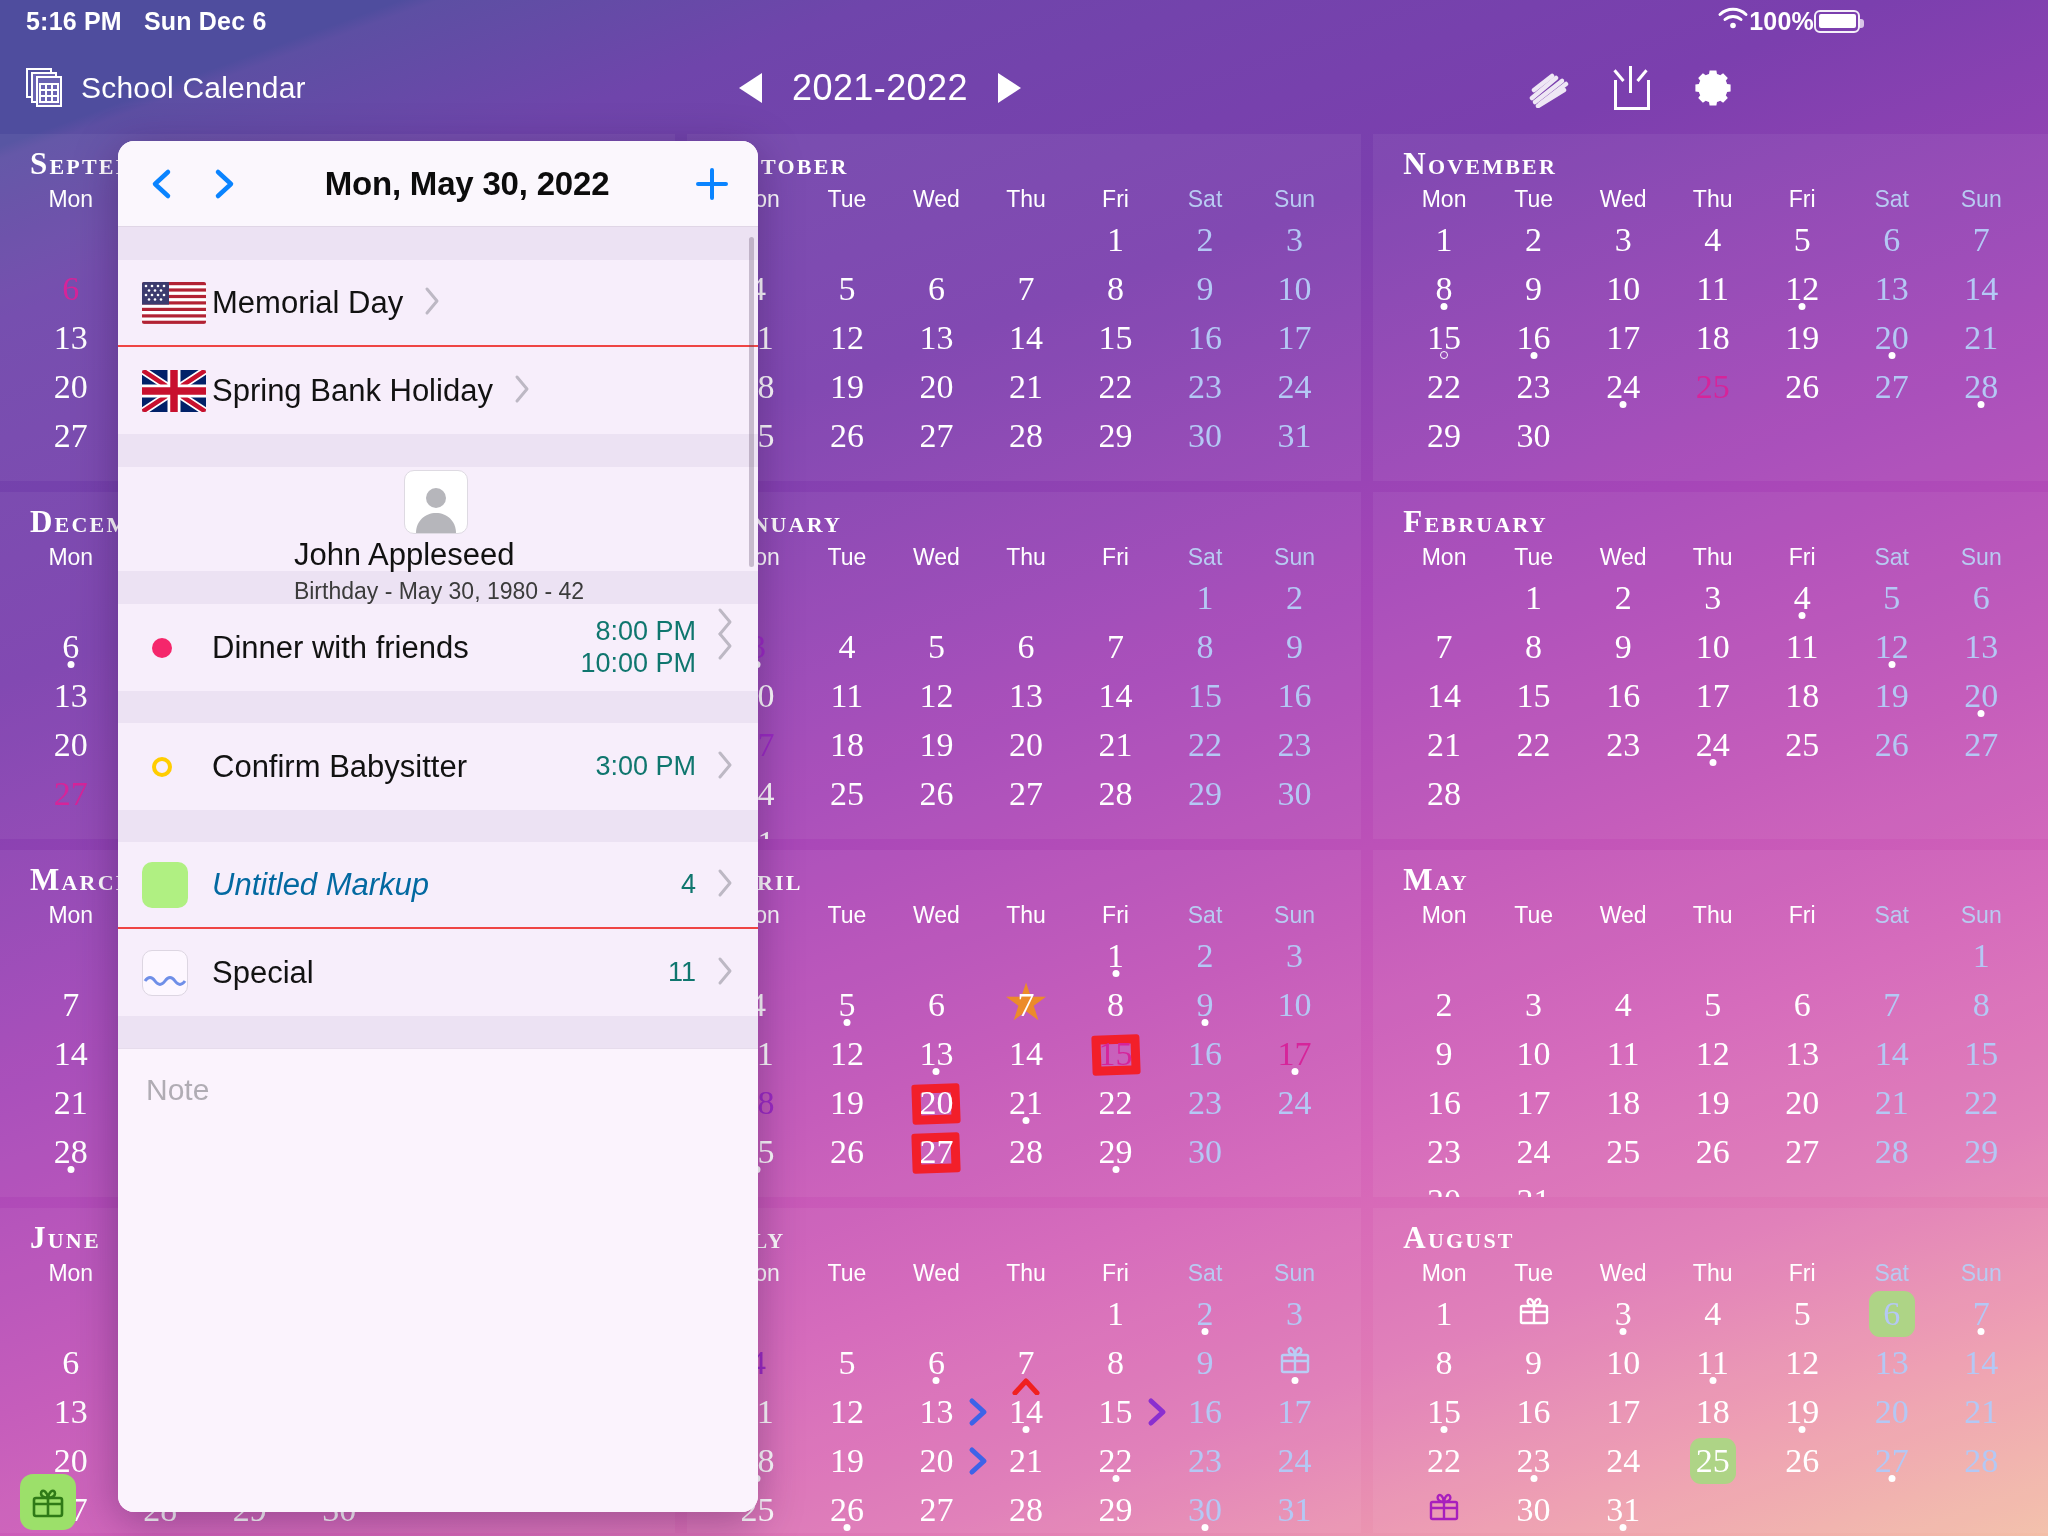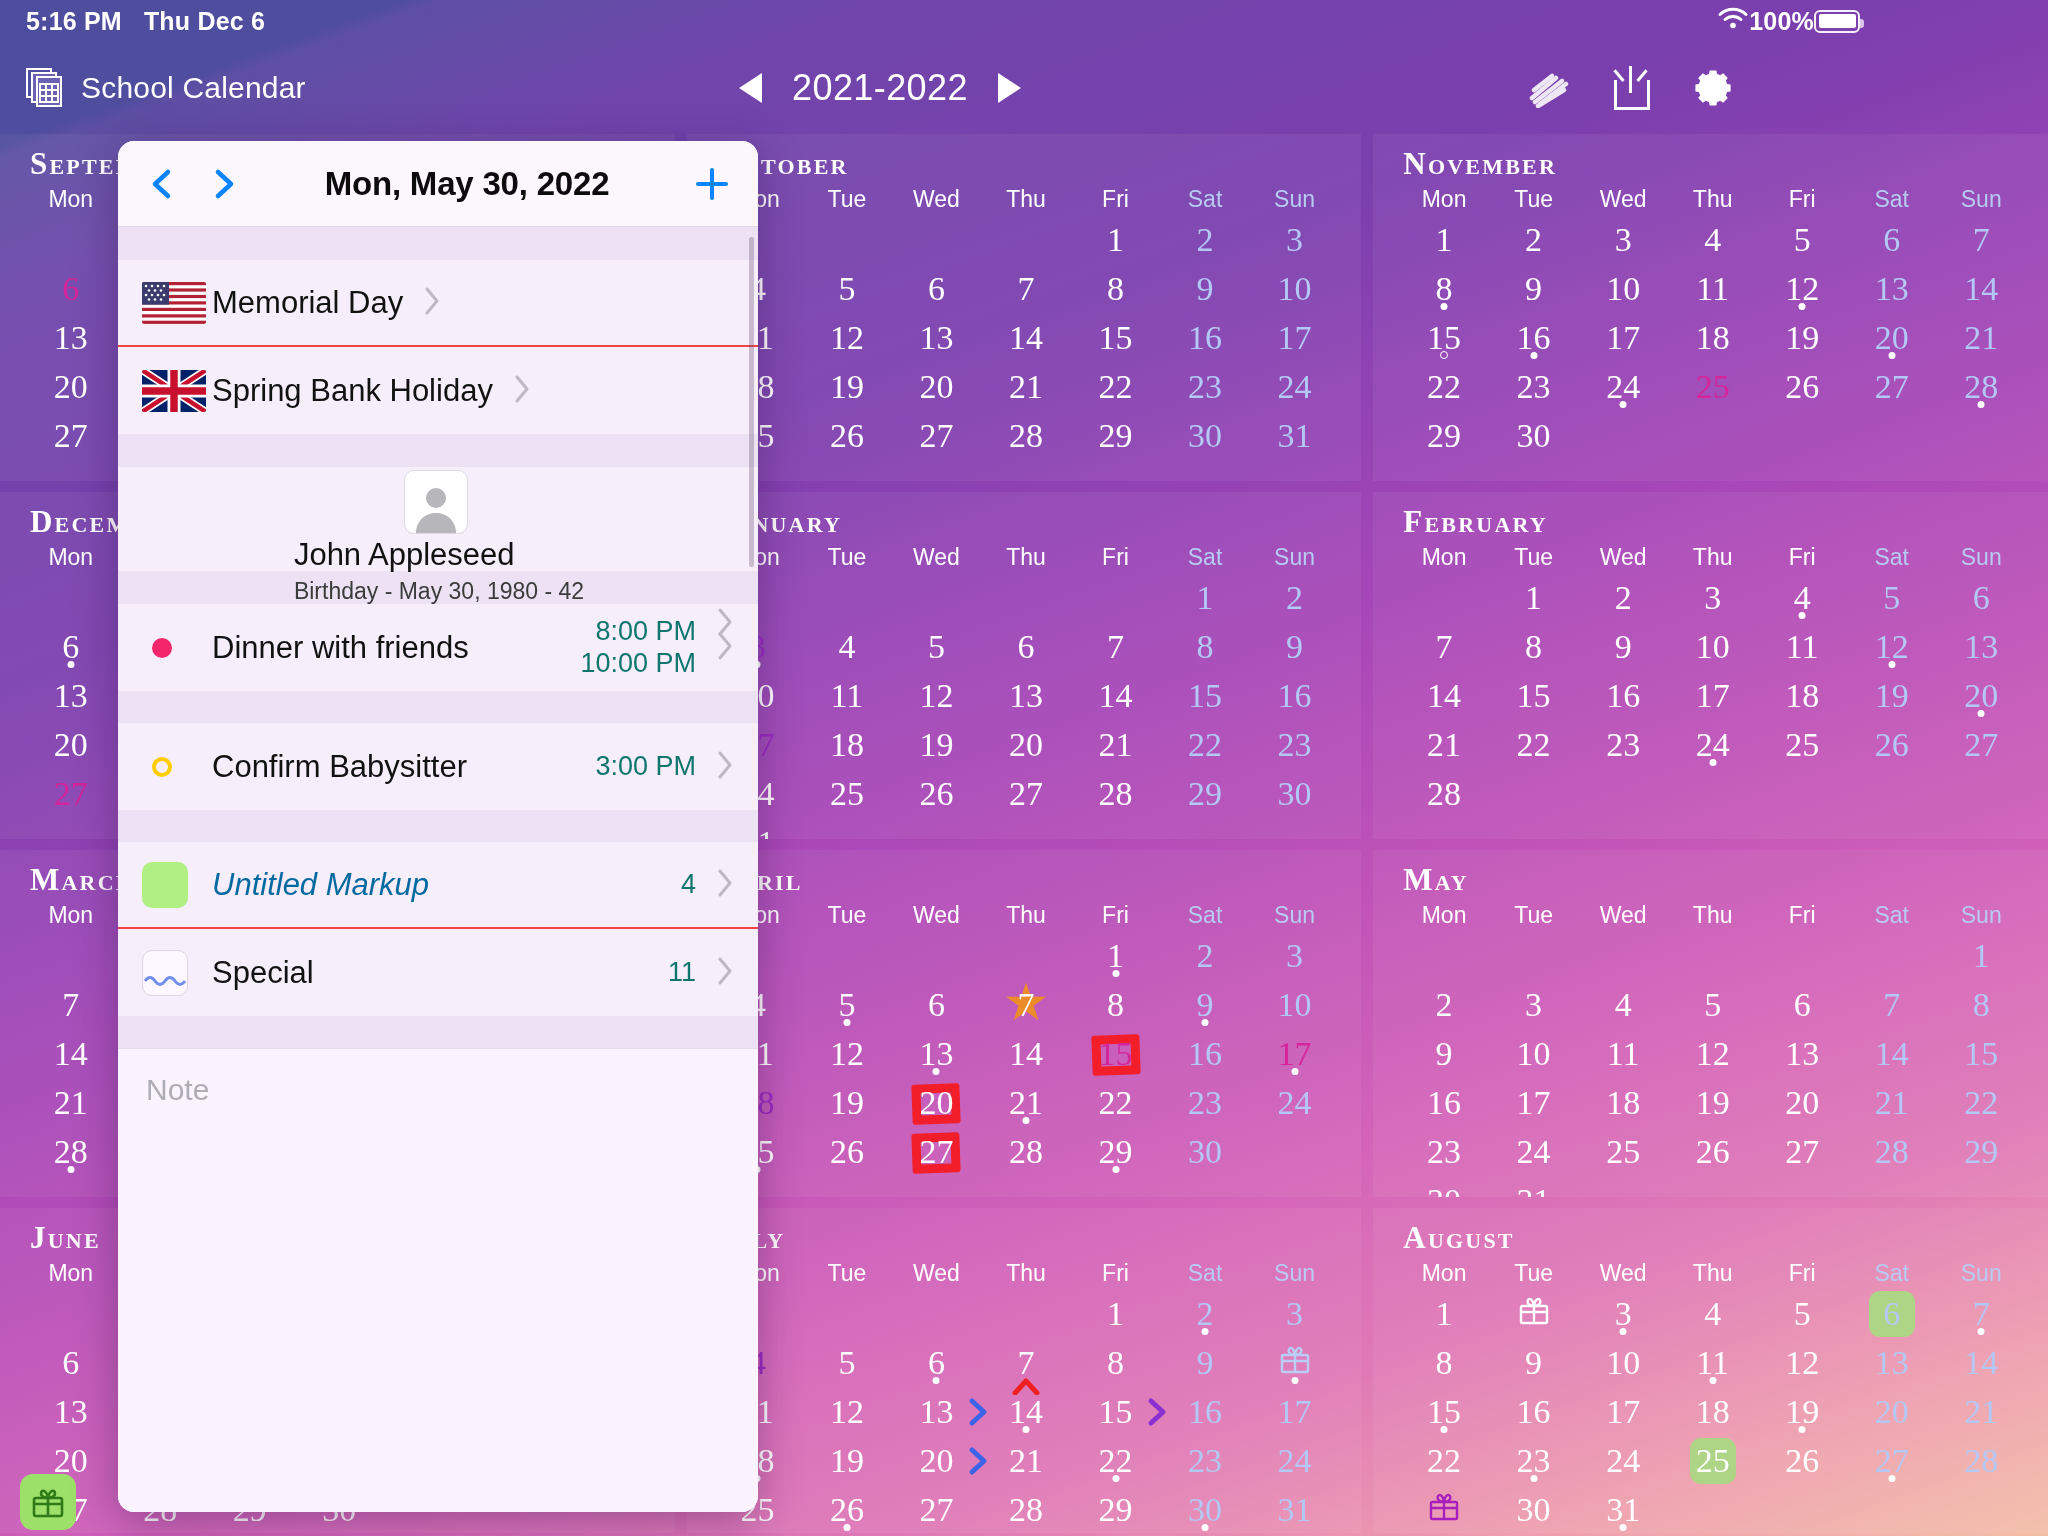--- a/index.html
+++ b/index.html
@@ -274,21 +274,21 @@
     z-index: 40;
   }
 </style>
 </head>
 <body>
 
 <div id="root">
 
   <div class="statusbar">
     <span class="sb-time">5:16 PM</span>
-    <span class="sb-date">Thu Dec 6</span>
+    <span class="sb-date">Sun Dec 6</span>
     <div class="sb-right">
       <span>
         <svg width="32" height="24" viewBox="0 0 32 24">
             <g fill="none" stroke="#fff" stroke-width="3" stroke-linecap="round">
           <path d="M3 8.5a19 19 0 0 1 26 0"></path>
               <path d="M8 13.5a12 12 0 0 1 16 0"></path>
             </g>
           <circle cx="16" cy="19.5" r="2.8" fill="#fff"></circle>
           </svg>
       </span>

